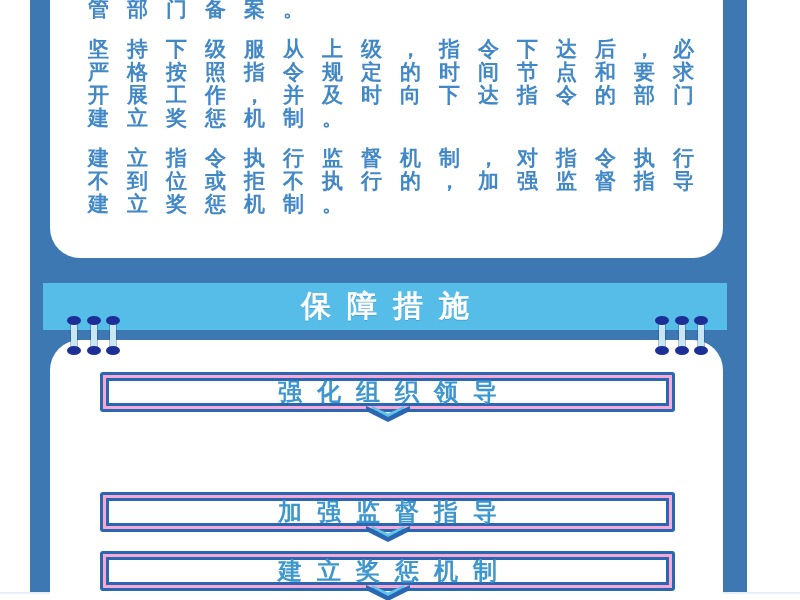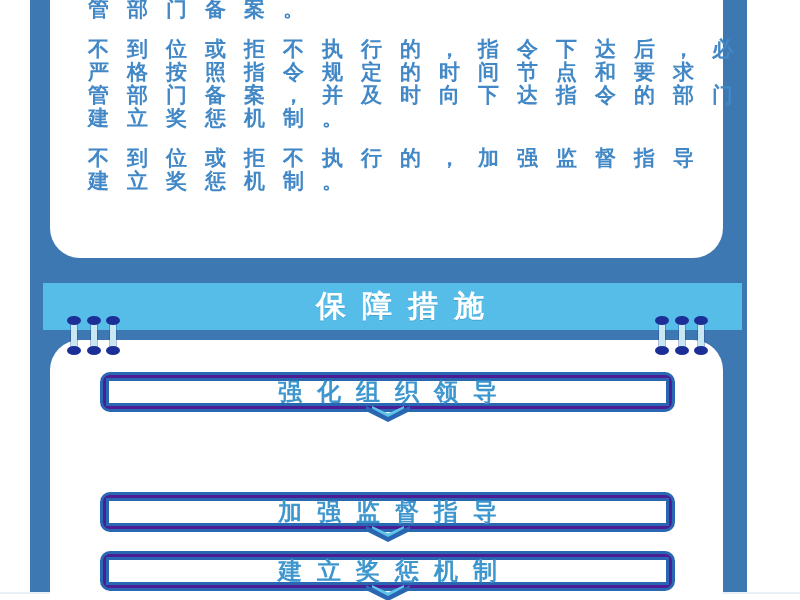--- a/index.html
+++ b/index.html
@@ -31,21 +31,21 @@
   .para{margin:0 0 17px 0;}
   .text-line{
     height:23px;line-height:23px;font-size:21px;letter-spacing:18px;
     white-space:nowrap;overflow:visible;
   }
 
   
   .section-banner{
     position:absolute;left:43px;top:283px;width:684px;height:47px;
     background:#56BDE9;z-index:2;
-    display:flex;align-items:center;justify-content:center;padding-left:15px;
+    display:flex;align-items:center;justify-content:center;
   }
   .section-title{
     color:#ffffff;font-size:30px;font-weight:bold;letter-spacing:16px;
     margin-right:-16px;white-space:nowrap;
     text-shadow:0 1px 0 rgba(30,90,150,0.25);
   }
 
   
   .measures-card{
     position:absolute;left:50px;top:340px;width:673px;height:260px;
@@ -64,21 +64,21 @@
     border-radius:50%;
   }
   .pin .cap-top{top:0;}
   .pin .cap-bottom{bottom:0;}
   .pin-l1{left:67px;} .pin-l2{left:87px;} .pin-l3{left:106px;}
   .pin-r1{left:655px;} .pin-r2{left:675px;} .pin-r3{left:694px;}
 
   
   .measure-btn{
     position:absolute;left:100px;width:575px;height:40px;
-    background:#4c1d95;border:3px solid #2A67B2;border-radius:10px;
+    background:#f9a8d4;border:3px solid #2A67B2;border-radius:3px;
     box-sizing:border-box;z-index:3;
   }
   .measure-btn .inner{
     position:absolute;left:3px;right:3px;top:3px;bottom:3px;
     background:#ffffff;border:3px solid #2A67B2;box-sizing:border-box;
     display:flex;align-items:center;justify-content:center;
   }
   .measure-btn .label{
     color:#3E96CE;font-size:24px;font-weight:bold;letter-spacing:15px;
     margin-right:-15px;white-space:nowrap;
@@ -97,26 +97,27 @@
 
   <div class="poster-bg"></div>
   <div class="bottom-edge-line"></div>
 
   <div class="article-card">
     <div class="article-text">
       <div class="para">
         <div class="text-line">管部门备案。</div>
       </div>
       <div class="para">
-        <div class="text-line">不到位或拒不执行的，指令下达后，必</div>
+        <div class="text-line">坚持下级服从上级，指令下达后，必</div>
         <div class="text-line">严格按照指令规定的时间节点和要求</div>
-        <div class="text-line">管部门备案，并及时向下达指令的部门</div>
+        <div class="text-line">开展工作，并及时向下达指令的部门</div>
         <div class="text-line">建立奖惩机制。</div>
       </div>
       <div class="para">
+        <div class="text-line">建立指令执行监督机制，对指令执行</div>
         <div class="text-line">不到位或拒不执行的，加强监督指导</div>
         <div class="text-line">建立奖惩机制。</div>
       </div>
     </div>
   </div>
 
   <div class="section-banner">
     <span class="section-title">保障措施</span>
   </div>
 

